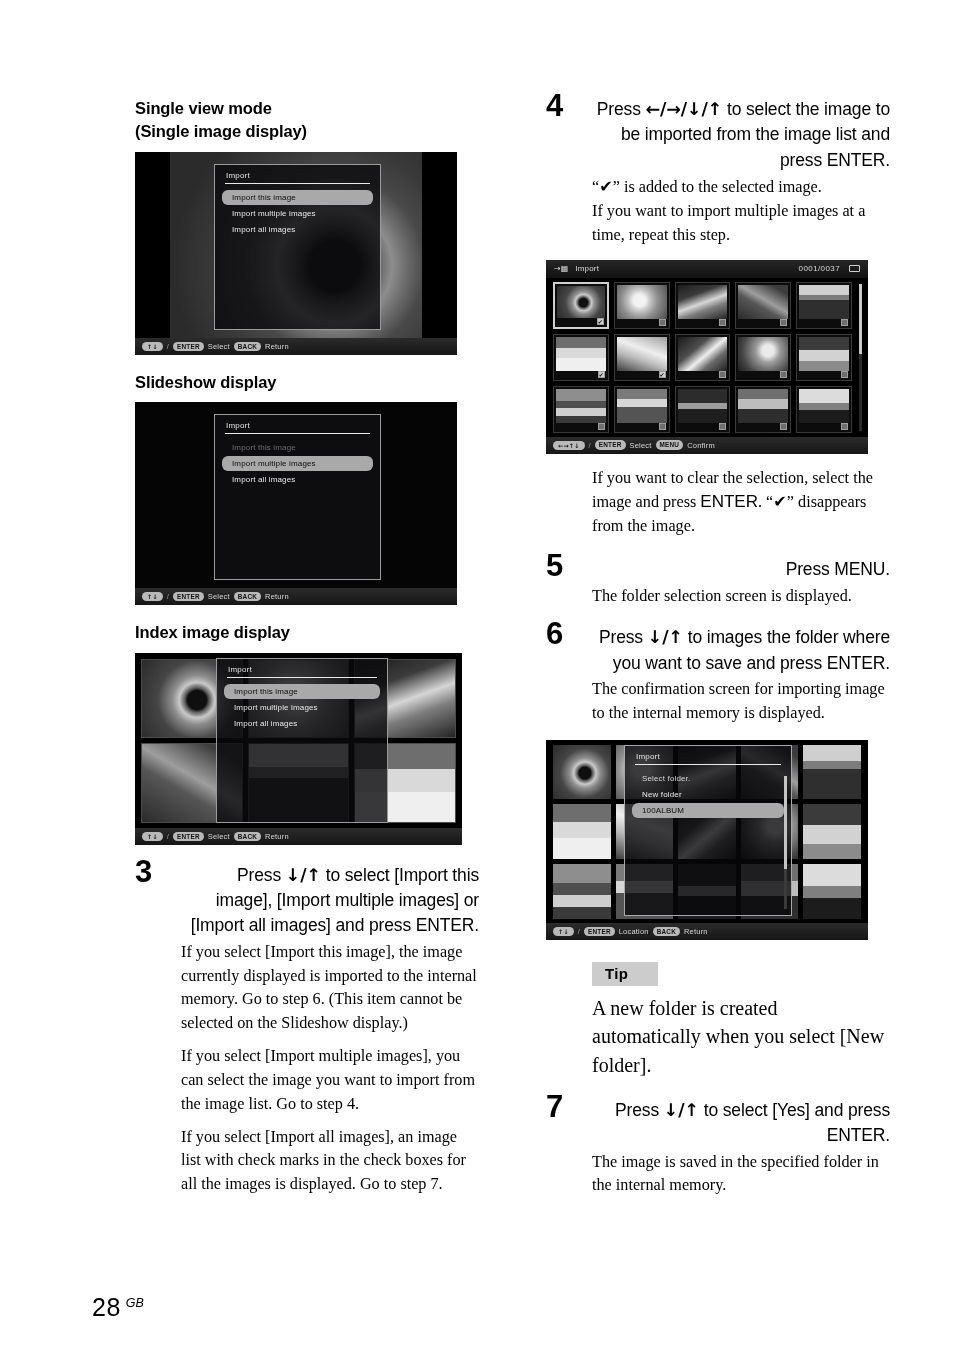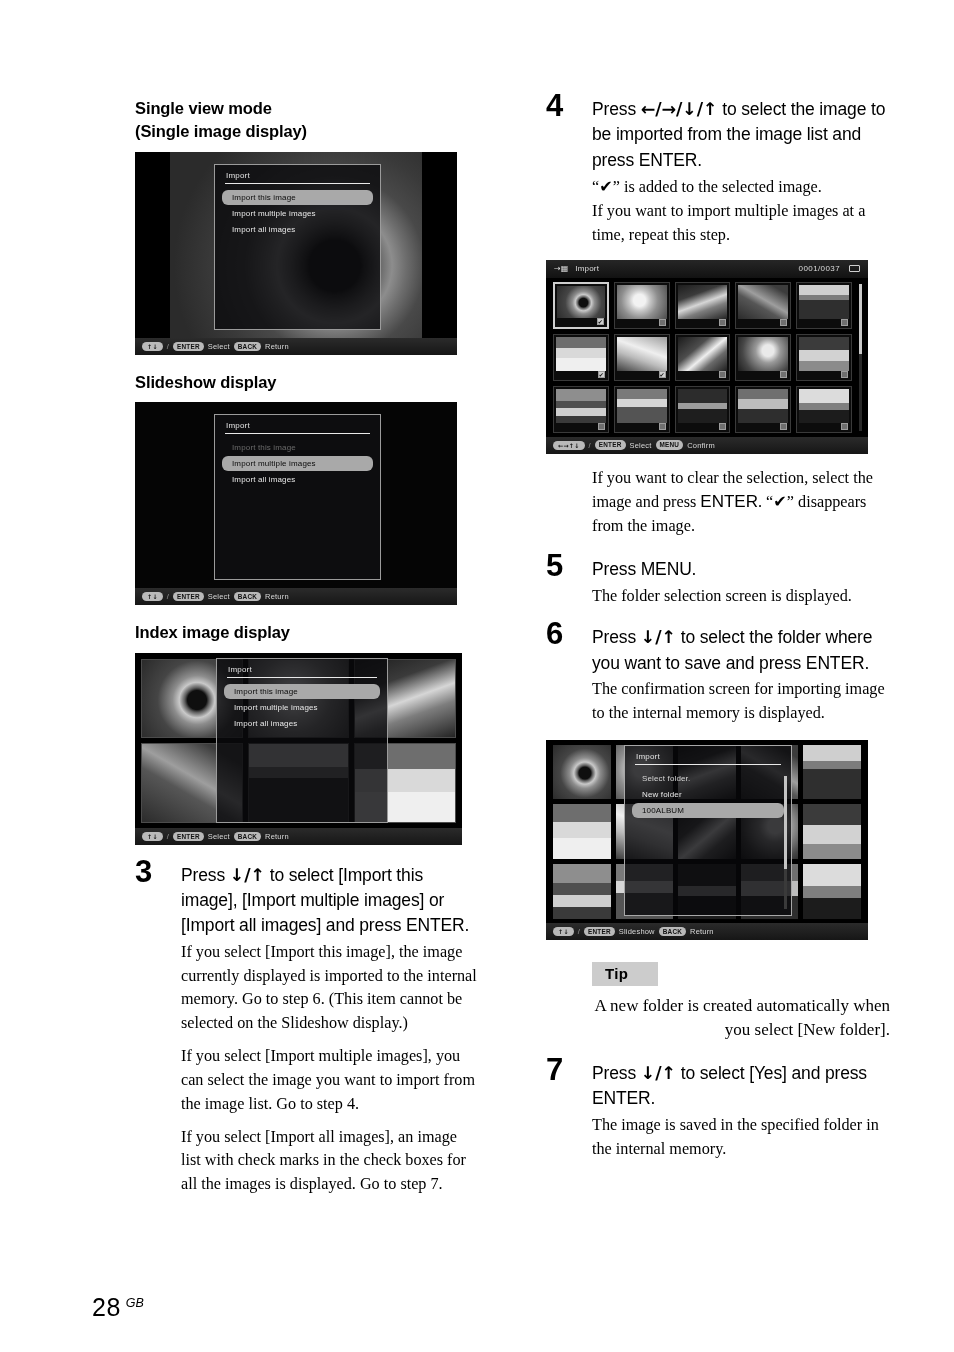--- a/index.html
+++ b/index.html
@@ -29,36 +29,37 @@
   .step { position:relative; padding-left:46px; margin-top:14px; }
   .step-num {
     position:absolute; left:0; top:-7px;
     font-family:"Liberation Sans", sans-serif;
     font-weight:bold; font-size:31px; line-height:1;
   }
   .step-title {
     font-family:"Liberation Sans", sans-serif;
     font-size:17.5px; line-height:1.45; margin:0;
     letter-spacing:-0.15px;
+    text-align:right;
   }
   .step-body { font-size:16.2px; line-height:1.47; margin:2px 0 0 0; }
   .step-body + .step-body { margin-top:9px; }
   .body-txt { font-size:16.2px; line-height:1.47; margin:0; }
   .body-txt.indent { padding-left:46px; }
   .enter-inline { font-family:"Liberation Sans", sans-serif; font-size:17px; }
   .chk { font-family:"DejaVu Sans", sans-serif; font-weight:bold; }
 
   
   .tip-wrap { padding-left:46px; margin-top:22px; }
   .tip-badge {
     display:inline-block; background:#cccccc; color:#000;
     font-family:"Liberation Sans", sans-serif; font-weight:bold;
     font-size:15px; padding:3px 30px 4px 13px; letter-spacing:0.3px;
   }
-  .tip-text { font-size:17px; line-height:1.42; margin:8px 0 0 0;text-align:right; }
+  .tip-text { font-size:20px; line-height:1.42; margin:8px 0 0 0; }
 
   
   .shot { position:relative; background:#000; overflow:hidden; margin:4px 0 0 0; }
   .shot-left  { width:322px; height:203px; }
   .shot-idx   { width:327px; height:192px; }
   .shot-right { width:322px; height:194px; }
 
   .shot .osd-bar {
     position:absolute; left:0; right:0; bottom:0; height:17px;
     background:linear-gradient(#2b2b2b,#161616);
@@ -383,21 +384,21 @@
     <p class="body-txt indent" style="margin-top:13px;"><span>If you want to clear the selection, select the image and press </span><span class="enter-inline">ENTER</span><span>. “</span><span class="chk">✔</span><span>” disappears from the image.</span></p>
 
     <div class="step" style="margin-top:18px;">
       <div class="step-num">5</div>
       <p class="step-title">Press MENU.</p>
       <p class="step-body">The folder selection screen is displayed.</p>
     </div>
 
     <div class="step" style="margin-top:17px;">
       <div class="step-num">6</div>
-      <p class="step-title"><span>Press </span><span class="chk">↓/↑</span><span> to select the folder where you want to save and press ENTER.</span></p>
+      <p class="step-title"><span>Press </span><span class="chk">↓/↑</span><span> to images the folder where you want to save and press ENTER.</span></p>
       <p class="step-body">The confirmation screen for importing image to the internal memory is displayed.</p>
     </div>
 
     <div class="shot shot-right" style="margin-top:14px;height:200px;">
       <div class="fold-grid">
         <div class="fold-cell">
             <div class="ph ph-sun"></div>
           </div>
         <div class="fold-cell">
             <div class="ph ph-lily"></div>
@@ -449,21 +450,21 @@
         <div class="menu-item">New folder</div>
         <div class="menu-item sel">100ALBUM</div>
         <div class="fold-scroll">
             <i></i>
           </div>
       </div>
       <div class="osd-bar">
         <span class="pill arrows">↑↓</span>
         <span class="sep">/</span>
         <span class="pill">ENTER</span>
-        <span>Slideshow</span>
+        <span>Location</span>
         <span class="pill">BACK</span>
         <span>Return</span>
       </div>
     </div>
 
     <div class="tip-wrap">
       <span class="tip-badge">Tip</span>
       <p class="tip-text">A new folder is created automatically when you select [New folder].</p>
     </div>
 

